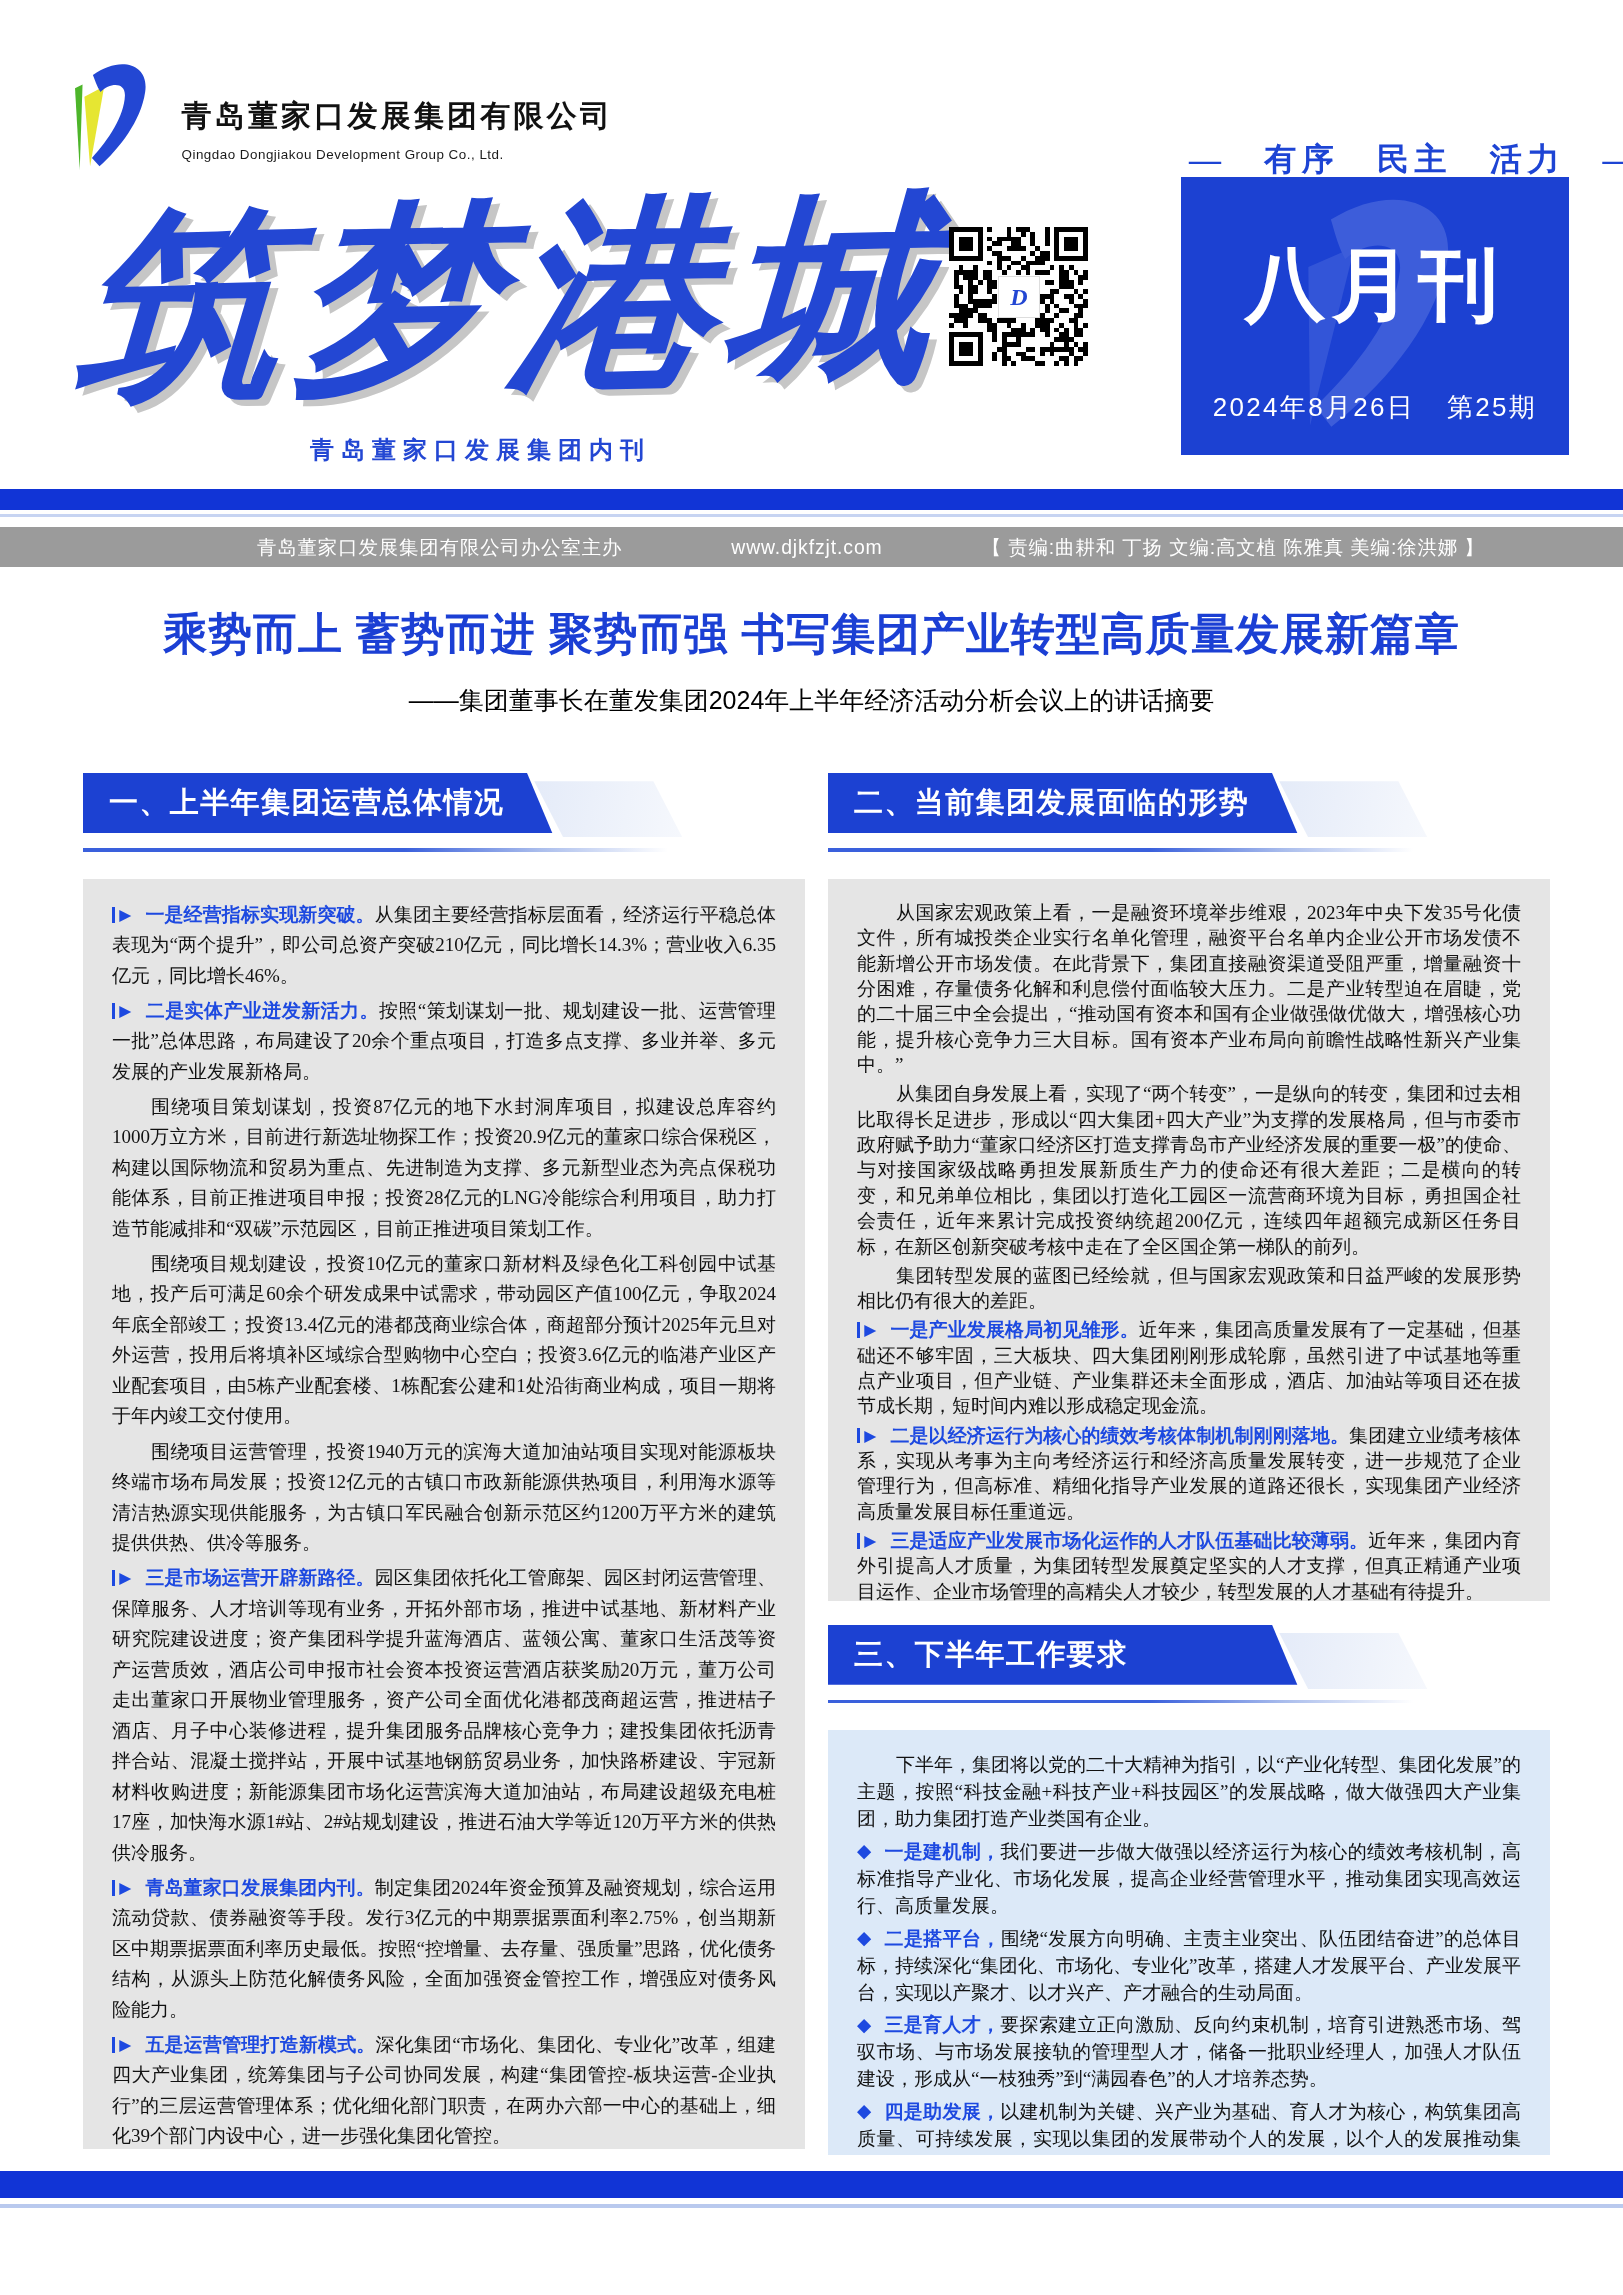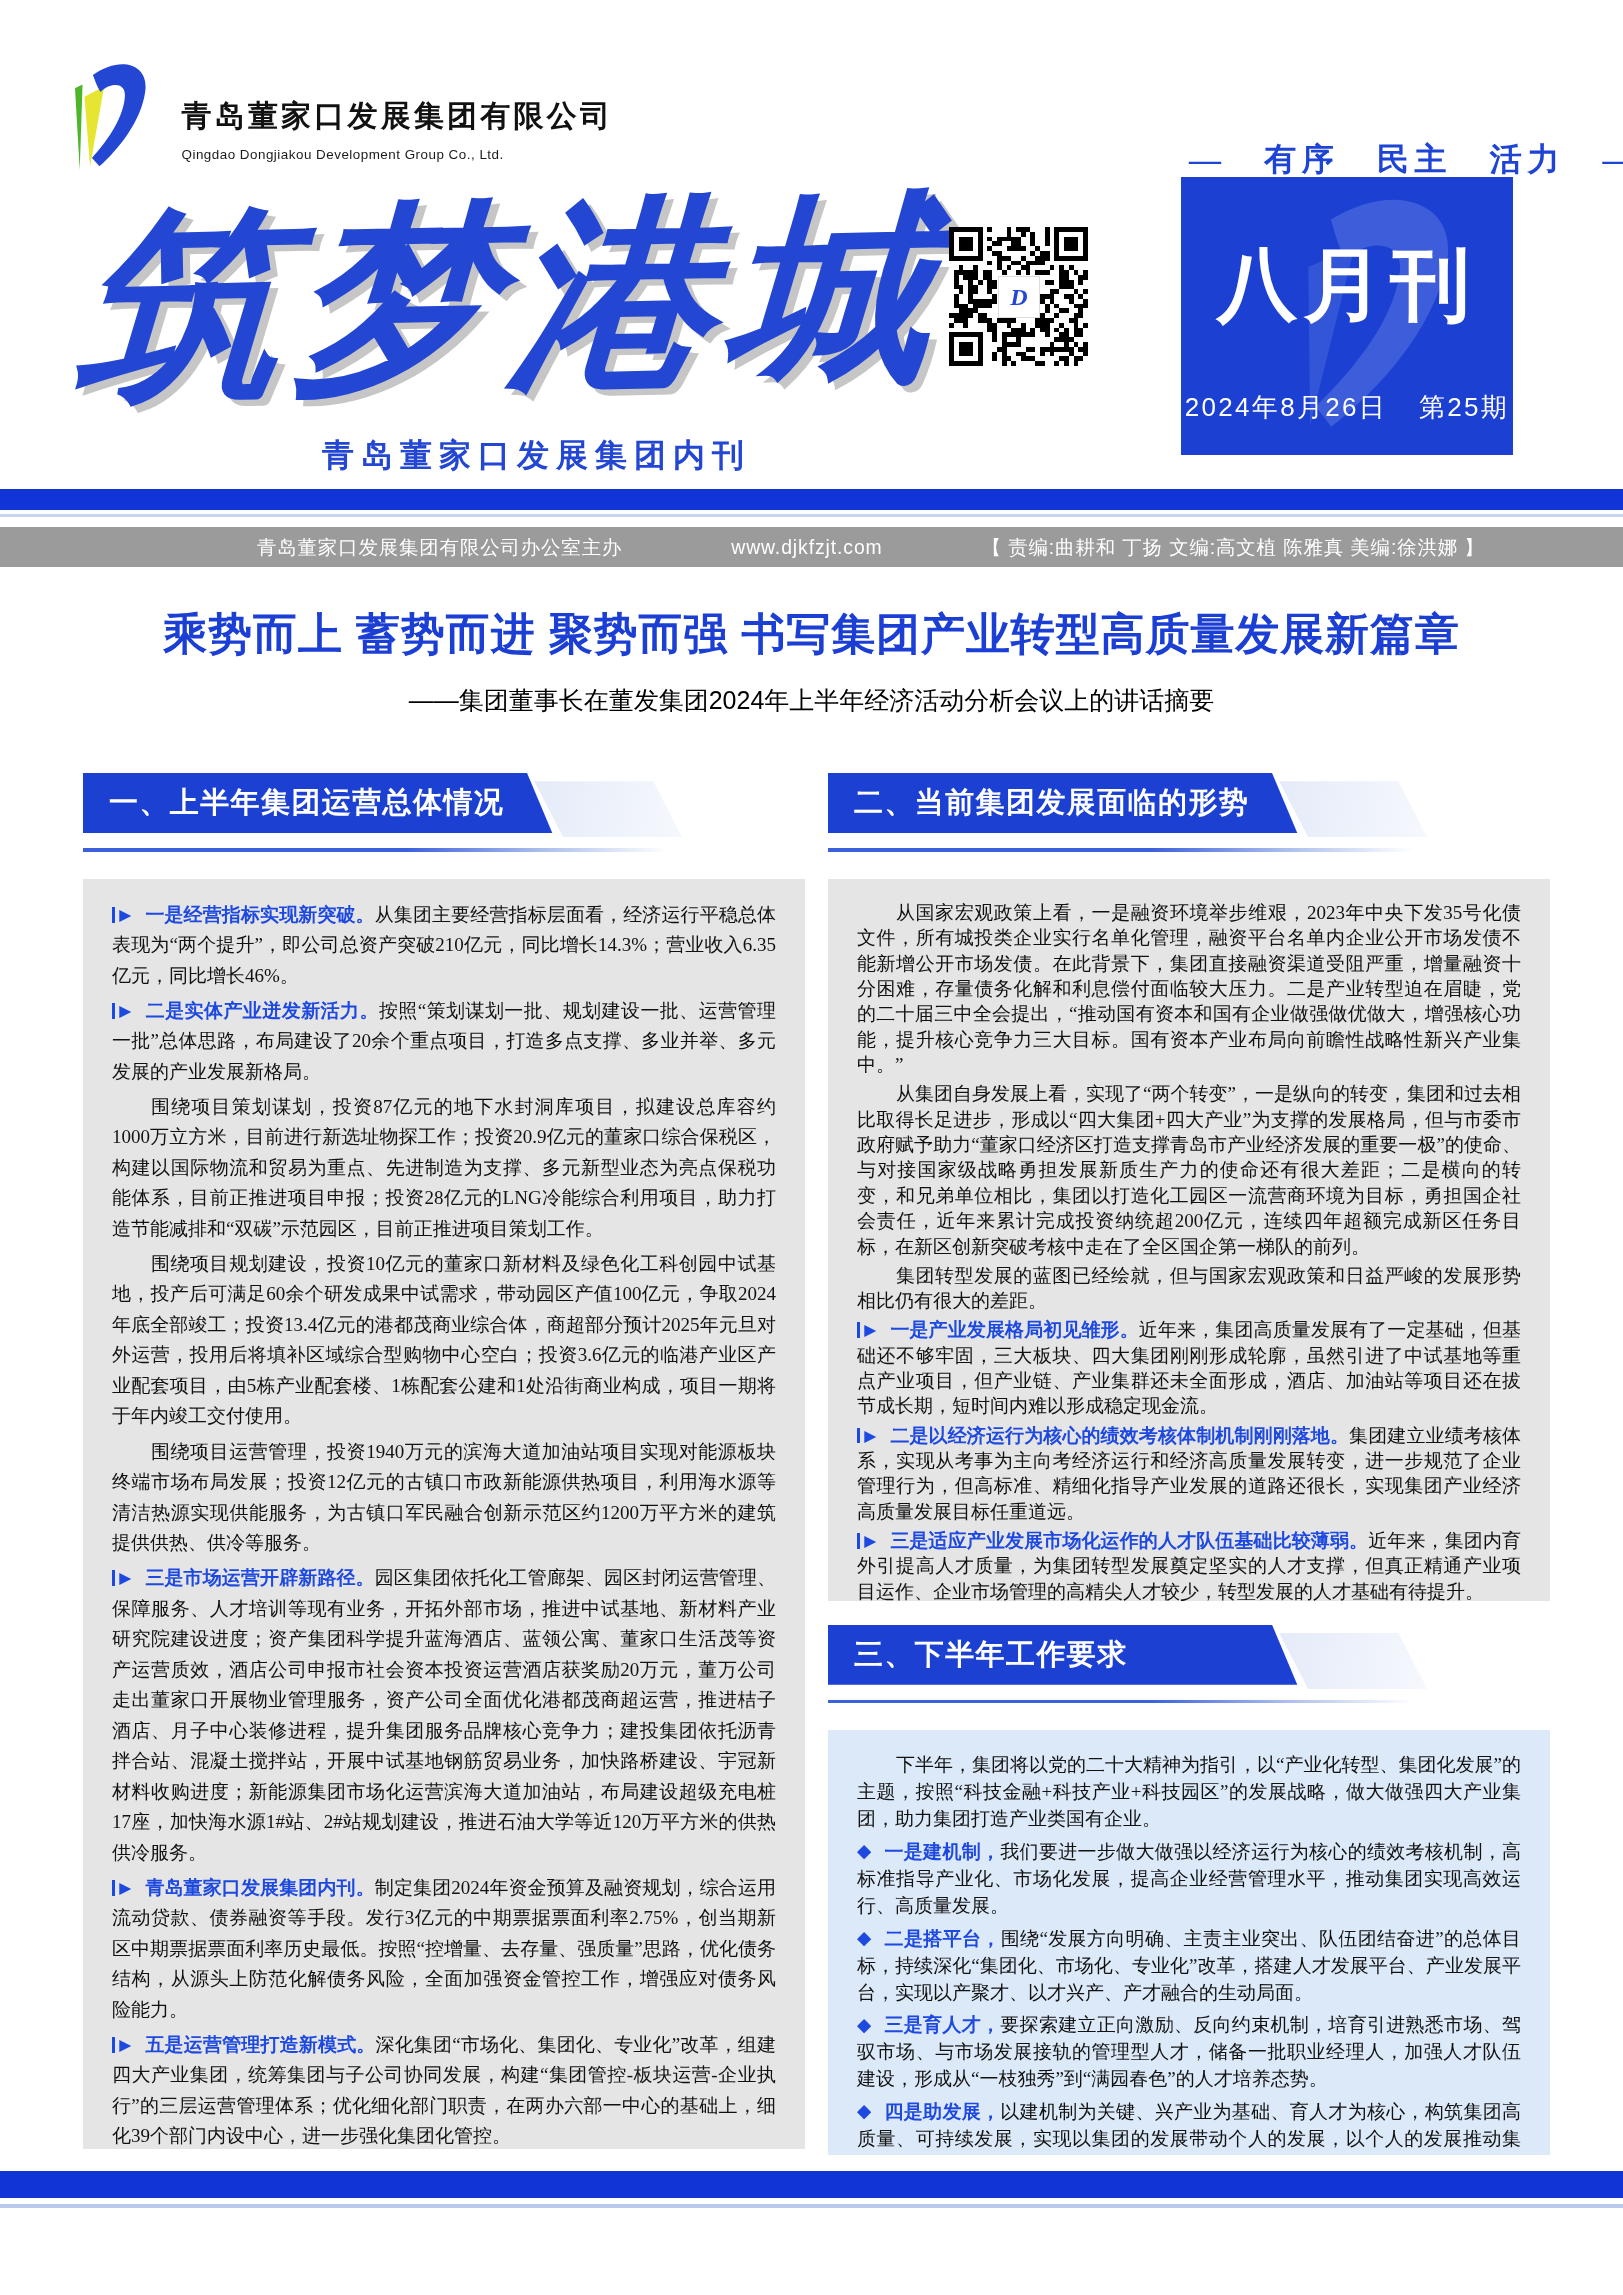--- a/index.html
+++ b/index.html
@@ -14,36 +14,36 @@
   .logo-block{position:absolute;left:68px;top:59px;display:flex;}
   .logo-mark{width:95px;height:113px;}
   .logo-names{margin-left:18.5px;padding-top:37px;}
   .company-cn{font-size:30px;font-weight:700;letter-spacing:3.2px;color:#111;}
   .company-en{margin-top:10.2px;font-size:13.4px;letter-spacing:0.5px;color:#1a1a1a;
               font-family:"Liberation Sans",sans-serif;}
   .slogan{position:absolute;left:1189px;top:138px;width:384px;
           font-size:32px;font-weight:700;color:#1d44d4;letter-spacing:5.6px;
           white-space:nowrap;}
   
-  .issue-box{position:absolute;left:1181px;top:177px;width:332px;height:278px;
+  .issue-box{position:absolute;left:1181px;top:177px;width:388px;height:278px;
              background:#1c41d2;overflow:hidden;display:flex;flex-direction:column;
              align-items:center;}
   .issue-watermark{position:absolute;left:88px;top:8.3px;width:213px;height:259px;
                    opacity:.5;transform:rotate(4deg);}
   .issue-label{position:relative;margin-top:55px;font-size:80px;font-weight:700;
                color:#fff;letter-spacing:6.5px;font-family:"Liberation Sans",sans-serif;}
   .issue-date{position:relative;margin-top:50px;font-size:26px;color:#fff;
               letter-spacing:2.3px;font-family:"Liberation Sans",sans-serif;white-space:nowrap;}
   .issue-date .sp{display:inline-block;width:32px;}
   
   .masthead{position:absolute;left:79px;top:181px;width:879px;
             font-size:204px;line-height:1.15;font-weight:700;font-style:italic;
             letter-spacing:12px;color:#2347d3;white-space:nowrap;
             text-shadow:7.4px 6.5px 0 #c6c6c6;transform:skewX(-4deg) rotate(-1.2deg);}
-  .masthead-sub{position:absolute;left:322px;top:434px;font-size:32px;font-weight:600;
+  .masthead-sub{position:absolute;left:310px;top:434px;font-size:24px;font-weight:600;
                 color:#2347d3;letter-spacing:7px;white-space:nowrap;}
   
   .qr{position:absolute;left:949px;top:227px;width:139px;height:139px;background:#fff;}
   .qr svg{width:100%;height:100%;shape-rendering:crispEdges;}
   .qr-logo{position:absolute;left:49px;top:49px;width:40px;height:40px;background:#fff;
            border:0.9px solid #ddd;display:flex;align-items:center;justify-content:center;}
   .qr-logo span{font-size:24px;font-weight:700;color:#2347d3;font-style:italic;}
   
   .top-bar{position:absolute;left:0;top:489px;width:100%;height:21px;background:#1134d6;}
   .top-bar-line{position:absolute;left:0;top:514px;width:100%;height:2.8px;background:#c7d4f2;}

